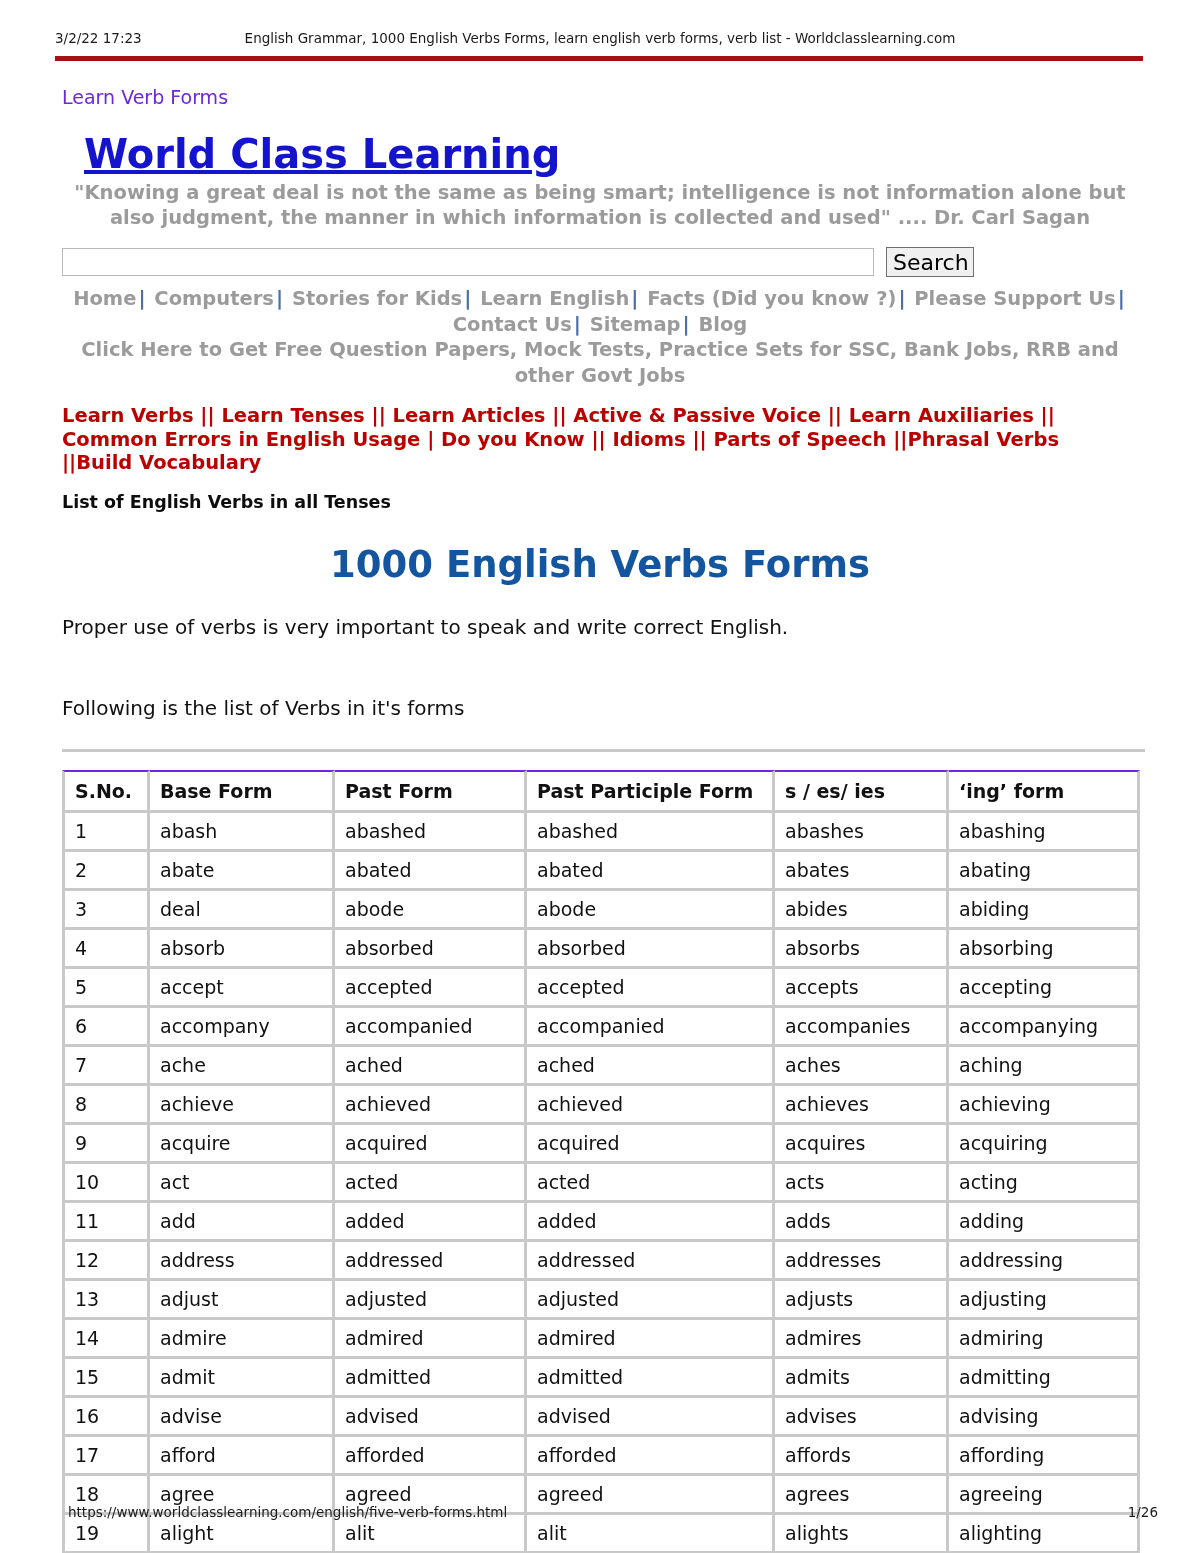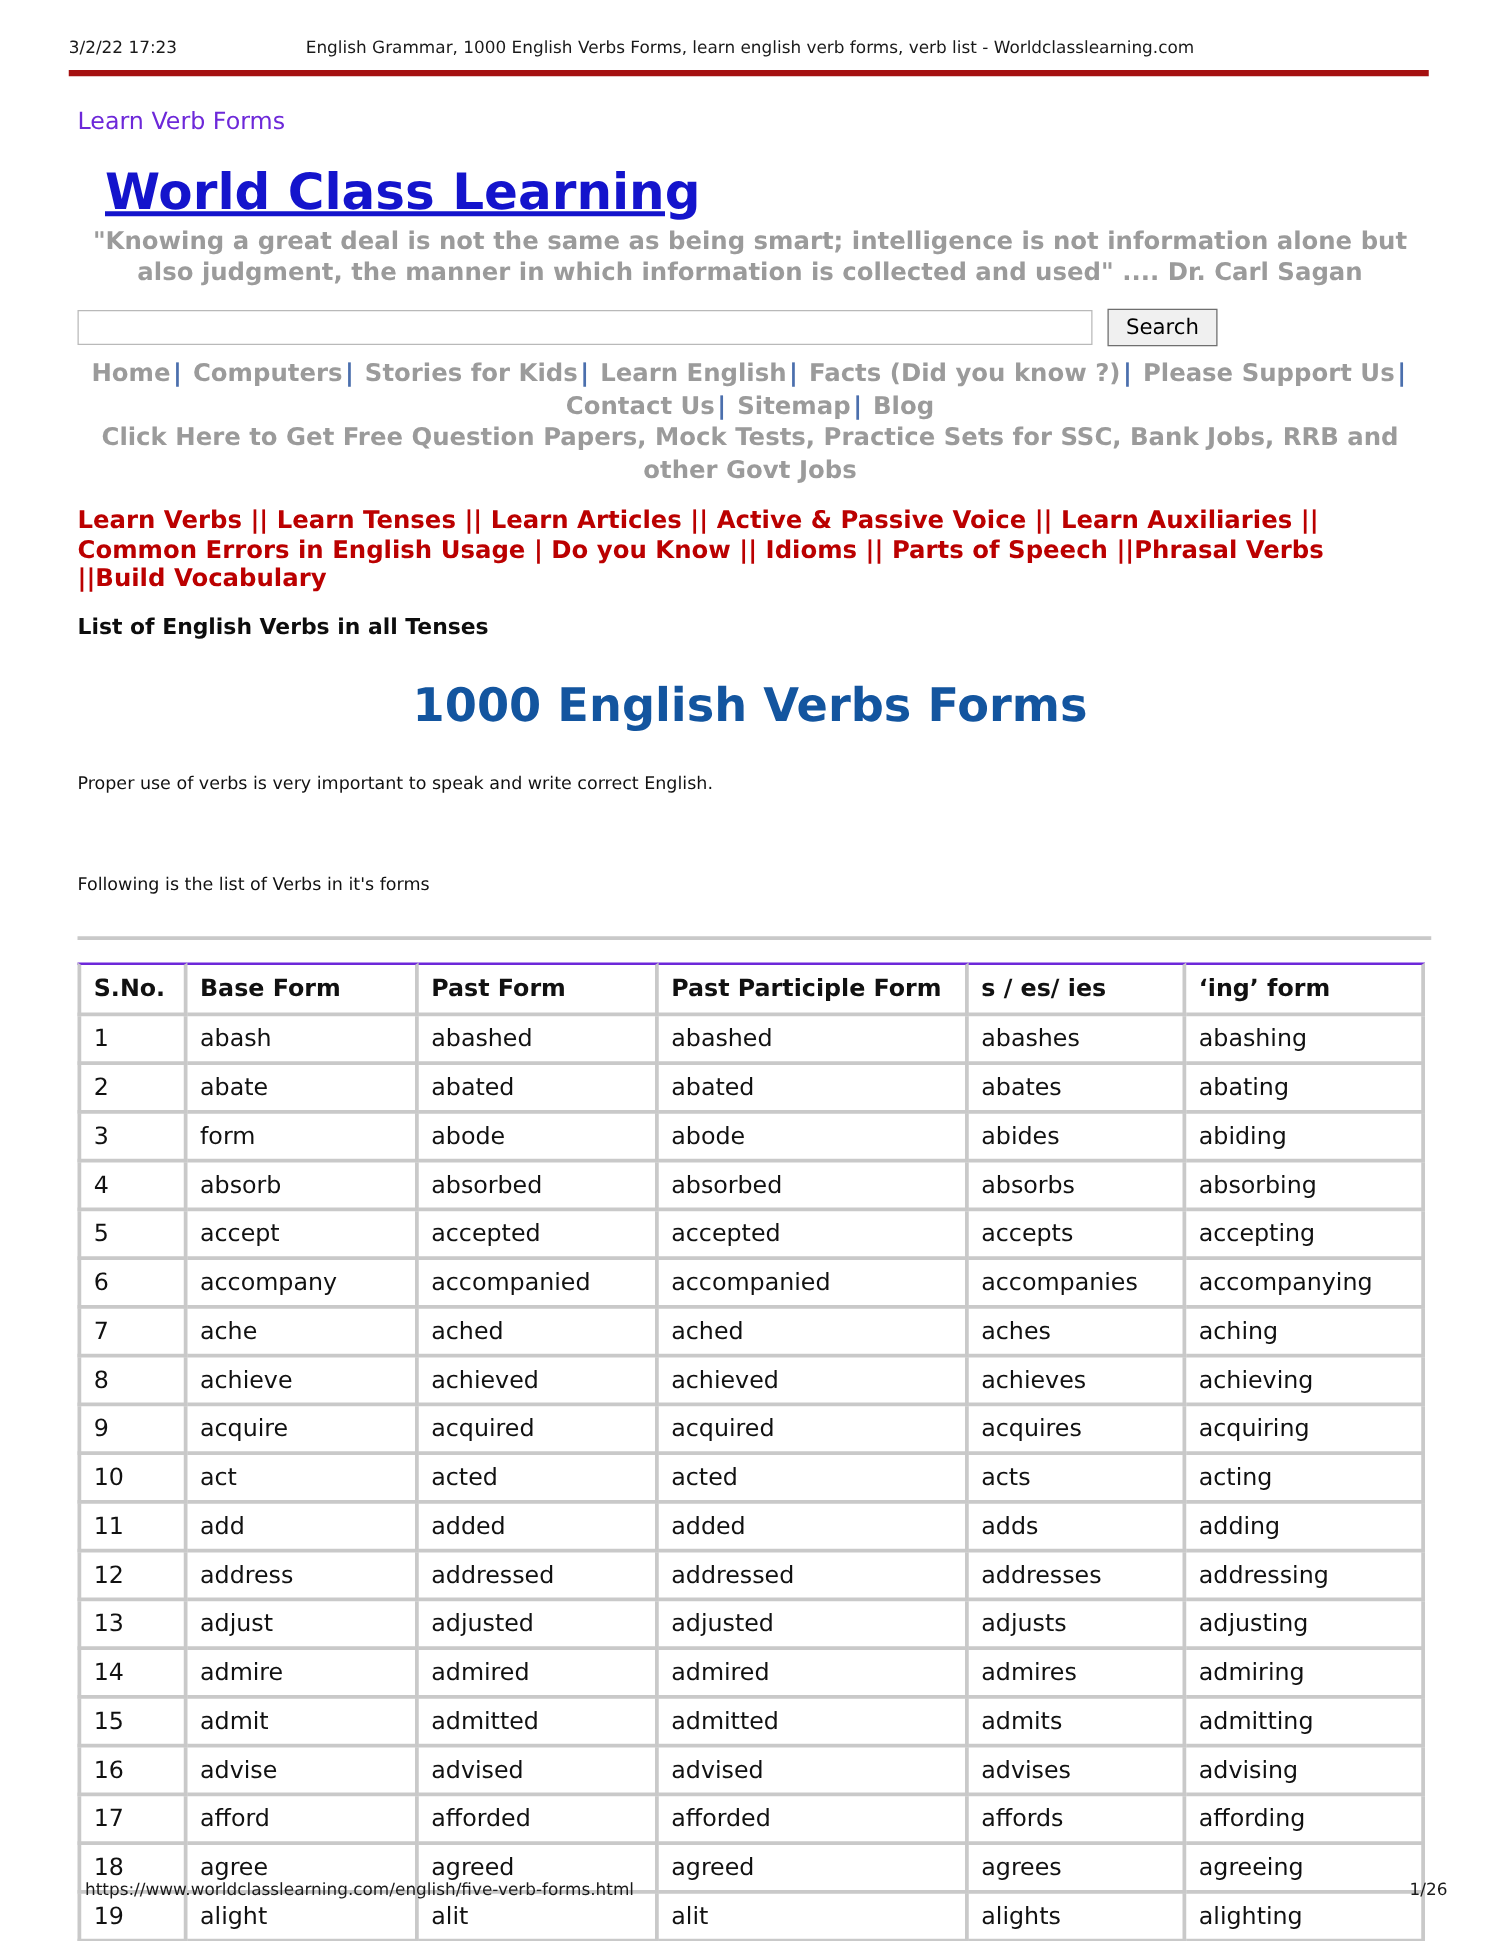--- a/index.html
+++ b/index.html
@@ -112,21 +112,21 @@
   }
   .search-button {
     position: absolute;
     left: 886px;
     top: -1px;
     width: 88px;
     height: 30px;
     box-sizing: border-box;
     border: 1px solid #6f6f6f;
     background: #f0f0f0;
-    font-size: 17px;
+    font-size: 22px;
     font-family: "DejaVu Sans", "Liberation Sans", sans-serif;
     color: #000;
     cursor: pointer;
   }
 
   
   .gray-nav {
     margin: 6px auto 0 auto;
     width: 1085px;
     text-align: center;
@@ -179,21 +179,21 @@
     width: 1085px;
     text-align: center;
     font-size: 37px;
     line-height: 44px;
     font-weight: bold;
     color: #13559f;
   }
 
   .para {
     margin: 28px 0 0 62px;
-    font-size: 14px;
+    font-size: 20px;
     line-height: 25px;
     color: #111111;
   }
   .para.spaced {
     margin-top: 56px;
   }
 
   .hr-gray {
     margin: 28px 0 0 62px;
     width: 1083px;
@@ -347,21 +347,21 @@
         <tr>
           <td>2</td>
           <td>abate</td>
           <td>abated</td>
           <td>abated</td>
           <td>abates</td>
           <td>abating</td>
         </tr>
         <tr>
           <td>3</td>
-          <td>form</td>
+          <td>deal</td>
           <td>abode</td>
           <td>abode</td>
           <td>abides</td>
           <td>abiding</td>
         </tr>
         <tr>
           <td>4</td>
           <td>absorb</td>
           <td>absorbed</td>
           <td>absorbed</td>

